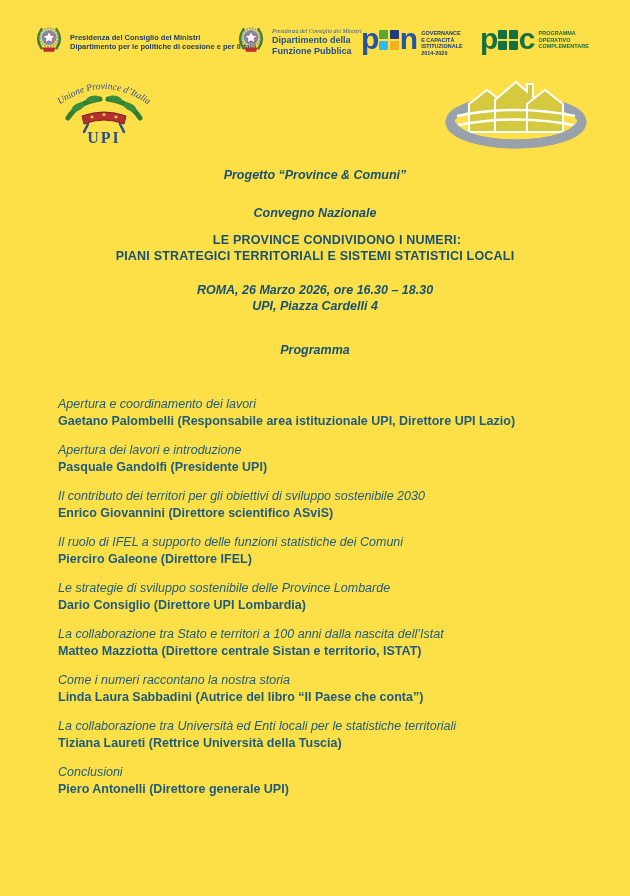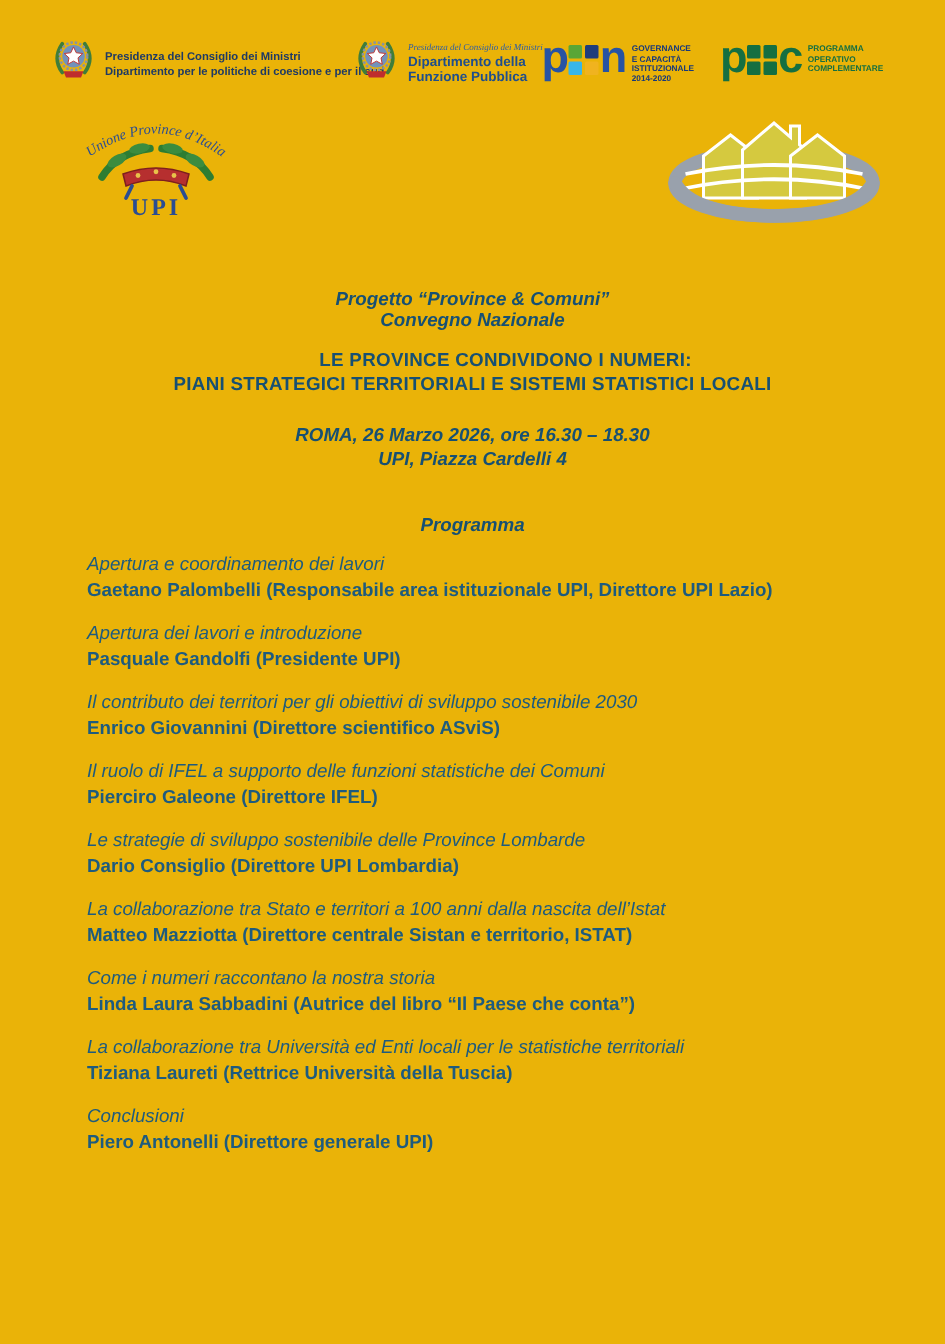--- a/index.html
+++ b/index.html
@@ -1,17 +1,17 @@
 <!DOCTYPE html>
 <html><head>
 <meta charset="utf-8">
 <style>
   * { margin:0; padding:0; box-sizing:border-box; }
   html,body { width:630px; height:896px; background:#ffffff; font-family:"Liberation Sans", sans-serif; }
-  .page { position:relative; width:630px; height:896px; background:#eab308; overflow:hidden; }
+  .page { position:relative; width:630px; height:896px; background:#fde047; overflow:hidden; }
 
   
   .logo-row1 { position:absolute; top:0; left:0; width:630px; height:66px; }
   .gov-logo { position:absolute; display:flex; align-items:center; gap:6px; }
   .gov-logo .txt { color:#1f3a64; font-weight:bold; font-size:7.5px; line-height:9.5px; }
   .coesione { left:34px; top:24px; }
   .funzione { left:236px; top:24px; }
   .funzione .script { font-family:"Liberation Serif", serif; font-style:italic; font-weight:normal; font-size:6px; color:#2a5ca8; line-height:7px; }
   .funzione .big { color:#1f4e8c; font-size:9px; line-height:10.5px; font-weight:bold; }
 
@@ -27,30 +27,30 @@
   .pon-logo .cap { color:#16387c; }
   .poc-logo .cap { color:#156f41; }
 
   .upi-logo { position:absolute; left:48px; top:66px; }
   .houses-logo { position:absolute; left:441px; top:70px; }
 
   
   .cline { position:absolute; left:0; right:0; text-align:center; color:#175073; }
   .bi { font-weight:bold; font-style:italic; font-size:12.5px; }
   .caps { font-weight:bold; font-size:12.5px; letter-spacing:0.2px; }
-  .t-project   { top:192px;text-align:center; }
+  .t-project   { top:168px;text-align:center; }
   .t-type      { top:206px; }
   .t-title1    { top:233px;margin-left:44px; }
   .t-title2    { top:249px; }
   .t-datetime  { top:283px; }
   .t-location  { top:299px; }
   .t-programma { top:343px; }
 
   
-  .program { position:absolute; left:58px; top:368px; right:26px; color:#1e5b7e; font-size:12.5px; line-height:16.5px; }
+  .program { position:absolute; left:58px; top:396px; right:26px; color:#1e5b7e; font-size:12.5px; line-height:16.5px; }
   .prog-item { margin-bottom:13px; }
   .session { font-style:italic; }
   .speaker { font-style:normal;font-weight:bold; }
 </style>
 </head>
 <body>
 
 <div class="page">
 
   <div class="logo-row1">

